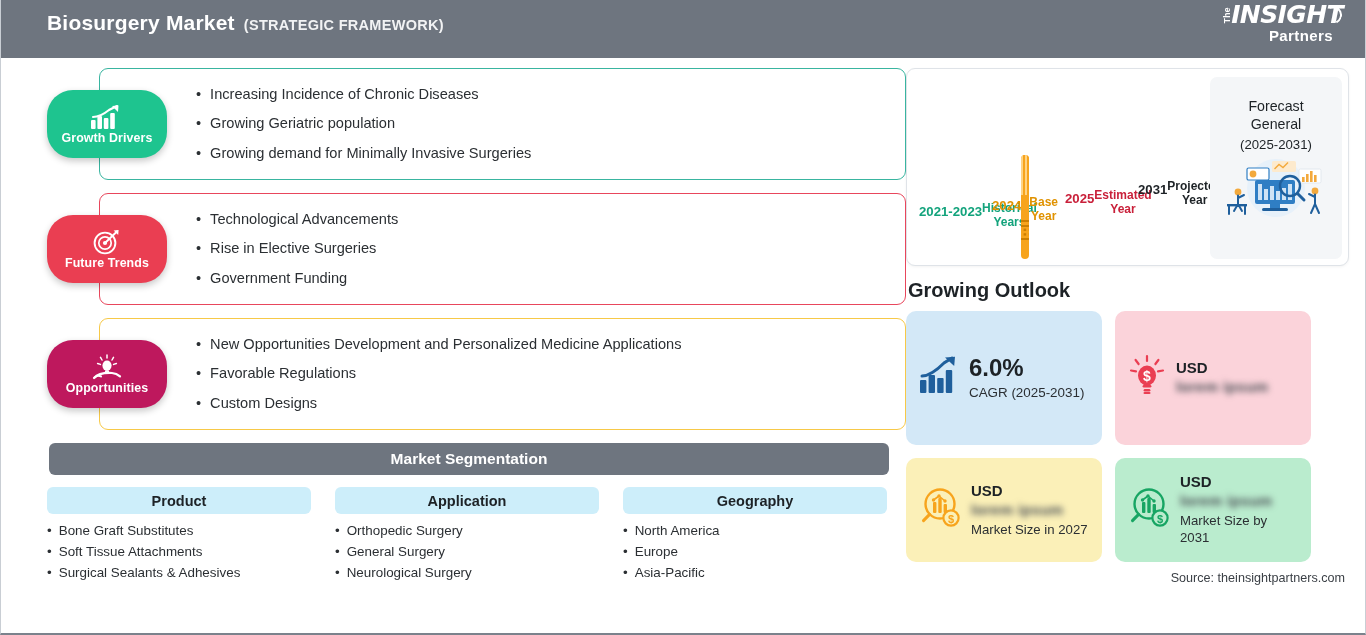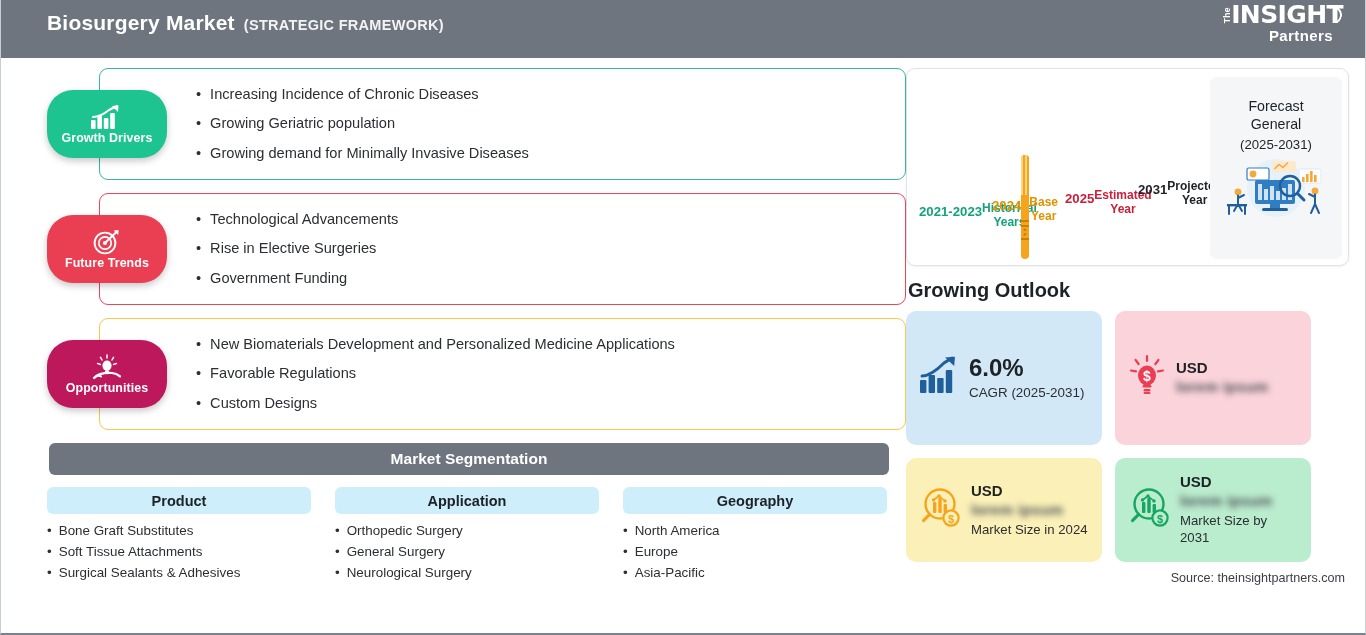--- a/index.html
+++ b/index.html
@@ -34,20 +34,21 @@
   .logo { display: flex; flex-direction: column; align-items: flex-end; line-height: 1; position: relative; }
   .logo-row1 { display: flex; align-items: flex-end; gap: 2px; }
   .logo-the {
     font-size: 8.5px; color: #fff; font-weight: bold;
     transform: rotate(-90deg); transform-origin: center;
     width: 12px; margin-right: -4px; margin-bottom: 6px; letter-spacing: .3px;
   }
   .logo-insight {
     font-size: 25px; font-weight: bold; color: #fff; letter-spacing: -.6px;
     font-family: "DejaVu Sans", sans-serif;
+    font-style: italic;
   }
   .logo-arc {
     width: 18px; height: 18px; border: 2.5px solid #fff; border-radius: 50%;
     border-bottom-color: transparent; border-left-color: transparent;
     position: absolute; right: 1px; top: 4px; transform: rotate(20deg);
   }
   .logo-partners {
     font-size: 15px; font-weight: bold; color: #fff; letter-spacing: .4px;
     margin-top: 1px; margin-right: 10px;
   }
@@ -183,21 +184,21 @@
         <div class="bullet">
             <span class="dot">•</span>
             <span>Increasing Incidence of Chronic Diseases</span>
           </div>
         <div class="bullet">
             <span class="dot">•</span>
             <span>Growing Geriatric population</span>
           </div>
         <div class="bullet">
             <span class="dot">•</span>
-            <span>Growing demand for Minimally Invasive Diseases</span>
+            <span>Growing demand for Minimally Invasive Surgeries</span>
           </div>
       </div>
       <div class="badge green">
         <span class="badge-icon">
           <svg width="34" height="25" viewBox="0 0 34 25">
             <rect x="1" y="15" width="4.6" height="9" rx="1" fill="#fff"></rect>
             <rect x="7.4" y="11" width="4.6" height="13" rx="1" fill="#fff"></rect>
             <rect x="13.8" y="13" width="4.6" height="11" rx="1" fill="#fff"></rect>
             <rect x="20.2" y="8" width="4.6" height="16" rx="1" fill="#fff"></rect>
             <path d="M3 12 C9 12, 14 9, 19 5 L27 1" stroke="#fff" stroke-width="2.1" fill="none" stroke-linecap="round"></path>
@@ -234,21 +235,21 @@
           </svg>
         </span>
         <span class="badge-label">Future Trends</span>
       </div>
     </div>
 
     <div class="row opps">
       <div class="row-panel">
         <div class="bullet">
             <span class="dot">•</span>
-            <span>New Biomaterials Development and Personalized Medicine Applications</span>
+            <span>New Opportunities Development and Personalized Medicine Applications</span>
           </div>
         <div class="bullet">
             <span class="dot">•</span>
             <span>Favorable Regulations</span>
           </div>
         <div class="bullet">
             <span class="dot">•</span>
             <span>Custom Designs</span>
           </div>
       </div>
@@ -502,21 +503,21 @@
               <circle cx="21" cy="9" r="1.7" fill="#f7a41d"></circle>
               <circle cx="27" cy="14" r="1.7" fill="#f7a41d"></circle>
             <path d="M11.6 27.4 L5.5 33.6" stroke="#f7a41d" stroke-width="3" stroke-linecap="round"></path>
             <circle cx="33" cy="31" r="7.6" fill="#fbf0b8" stroke="#f7a41d" stroke-width="2.2"></circle>
             <text x="33" y="36" font-family="Liberation Sans, sans-serif" font-size="11" font-weight="bold" fill="#f7a41d" text-anchor="middle">$</text>
           </svg>
         </span>
         <span class="mo-body">
           <span class="mo-usd">USD</span>
           <span class="mo-blur">lorem ipsum</span>
-          <span class="mo-cap">Market Size in 2024</span>
+          <span class="mo-cap">Market Size in 2027</span>
         </span>
       </div>
 
       <div class="mo-card green">
         <span class="mo-icon">
           <svg width="44" height="42" viewBox="0 0 44 42">
             <circle cx="22" cy="17" r="14.5" fill="none" stroke="#17a563" stroke-width="2.4"></circle>
             <g fill="#17a563">
               <rect x="15" y="15" width="3.4" height="11" rx="1"></rect>
               <rect x="20.3" y="11" width="3.4" height="15" rx="1"></rect>

